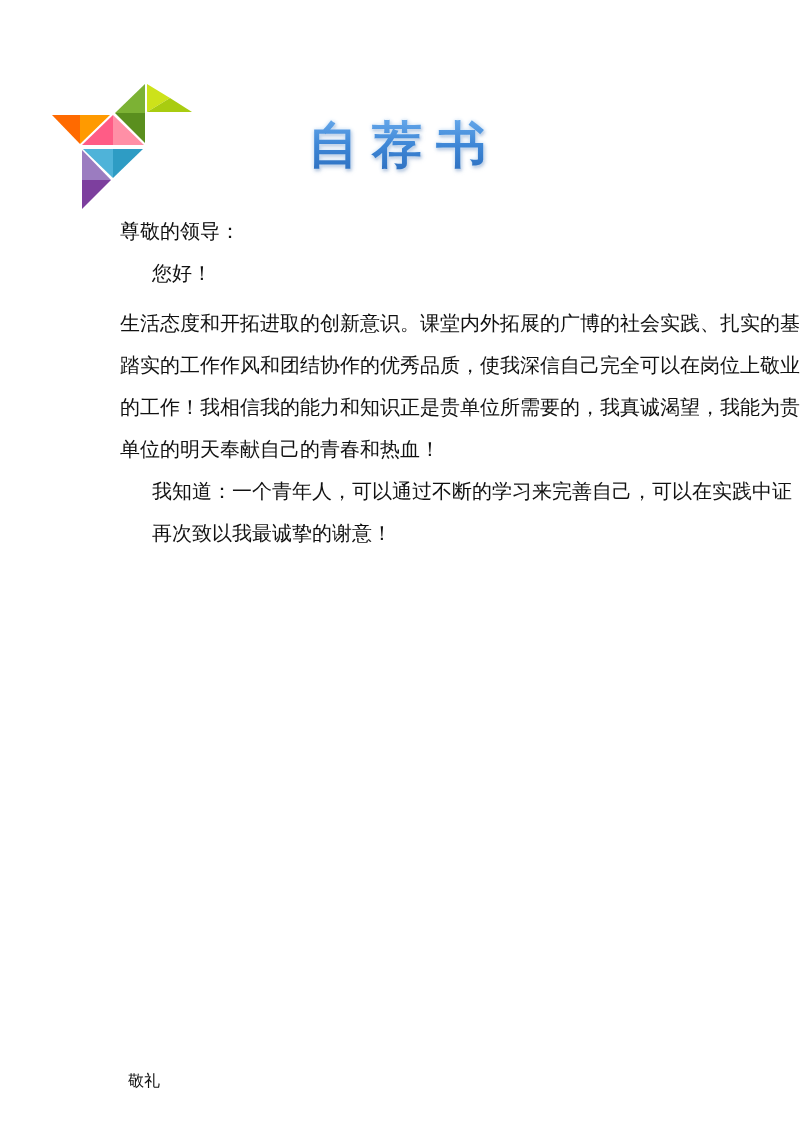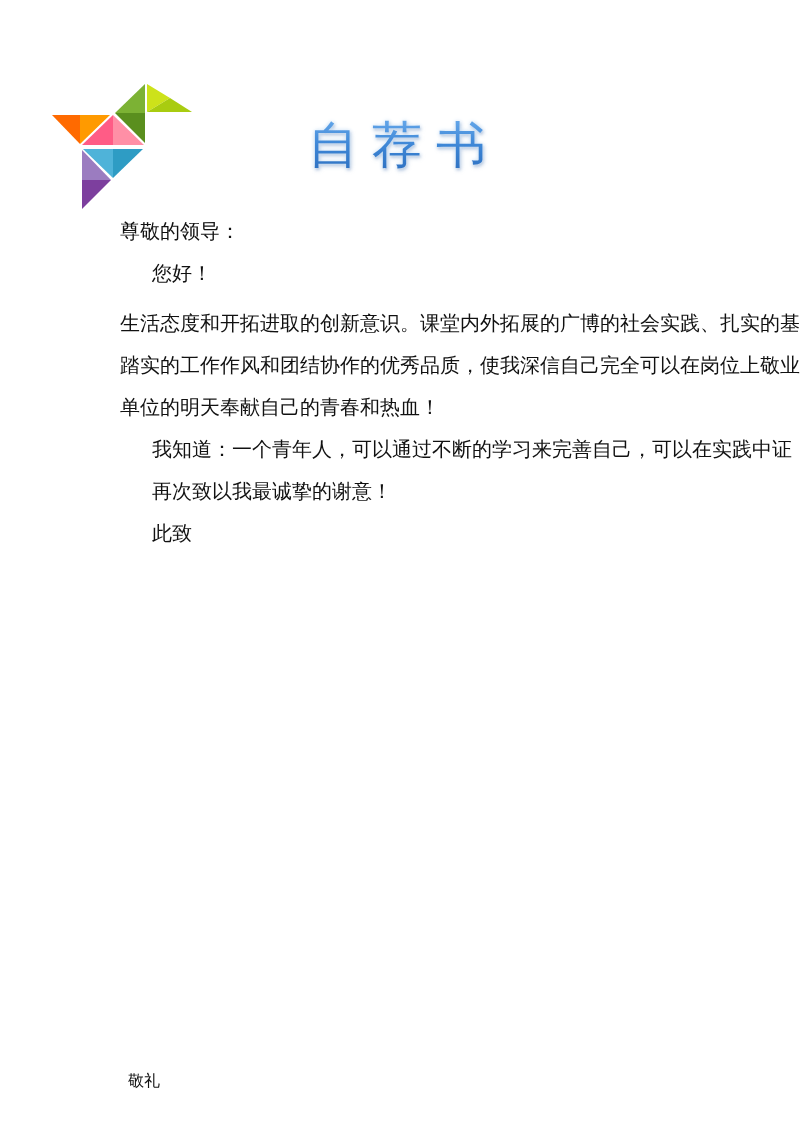--- a/index.html
+++ b/index.html
@@ -1,19 +1,19 @@
 <!DOCTYPE html>
 <html><head>
 <meta charset="utf-8">
 <style>
   html, body { margin: 0; padding: 0; background: #ffffff; }
   body { width: 800px; height: 1132px; position: relative; overflow: hidden;
          font-family: "DejaVu Sans", "Liberation Sans", sans-serif; color: #111111; }
   .logo { position: absolute; left: 50px; top: 82px; width: 145px; height: 130px; }
-  .title { position: absolute; left: 308px; top: 112px; font-size: 50px; font-weight: normal;
+  .title { position: absolute; left: 308px; top: 112px; font-size: 50px; font-weight: bold;
            letter-spacing: 14px; color: #3a7fd0;
            background: linear-gradient(180deg, #6fb0ef 0%, #3d86d6 50%, #2a6bbb 100%);
            -webkit-background-clip: text; background-clip: text; -webkit-text-fill-color: transparent;
            filter: drop-shadow(0 0 2px #cfe6fb) drop-shadow(1px 2px 1px rgba(60,100,160,0.35)); }
   .content { position: absolute; left: 120px; top: 214px; width: 560px; font-size: 20px; line-height: 34px; }
   .line { white-space: nowrap; height: 34px; }
   .gap { height: 8px; }
   .indent { text-indent: 32px; }
   .salute { position: absolute; left: 128px; top: 1064px; font-size: 16px; line-height: 34px; }
   .para { margin: 0 0 8px 0; text-align: justify; text-align-last: left; }
@@ -47,26 +47,26 @@
 <div class="content">
   <div class="line">尊敬的领导：</div>
   <div class="gap"></div>
   <div class="line indent">您好！</div>
   <div class="gap"></div>
 
 
   <div class="para">
     <div class="line" style="margin-top:8px">生活态度和开拓进取的创新意识。课堂内外拓展的广博的社会实践、扎实的基</div>
     <div class="line" style="margin-top:8px">踏实的工作作风和团结协作的优秀品质，使我深信自己完全可以在岗位上敬业</div>
+    <div class="line" style="margin-top:8px">的工作！我相信我的能力和知识正是贵单位所需要的，我真诚渴望，我能为贵</div>
     <div class="line" style="margin-top:8px">单位的明天奉献自己的青春和热血！</div>
   </div>
 
 
   <div class="para">
     <div class="line indent">我知道：一个青年人，可以通过不断的学习来完善自己，可以在实践中证</div>
   </div>
 
   <div class="line indent">再次致以我最诚挚的谢意！</div>
   <div class="gap"></div>
-  <div class="line indent">此致</div>
 </div>
 
 <div class="salute">敬礼</div>
 
 </body></html>

